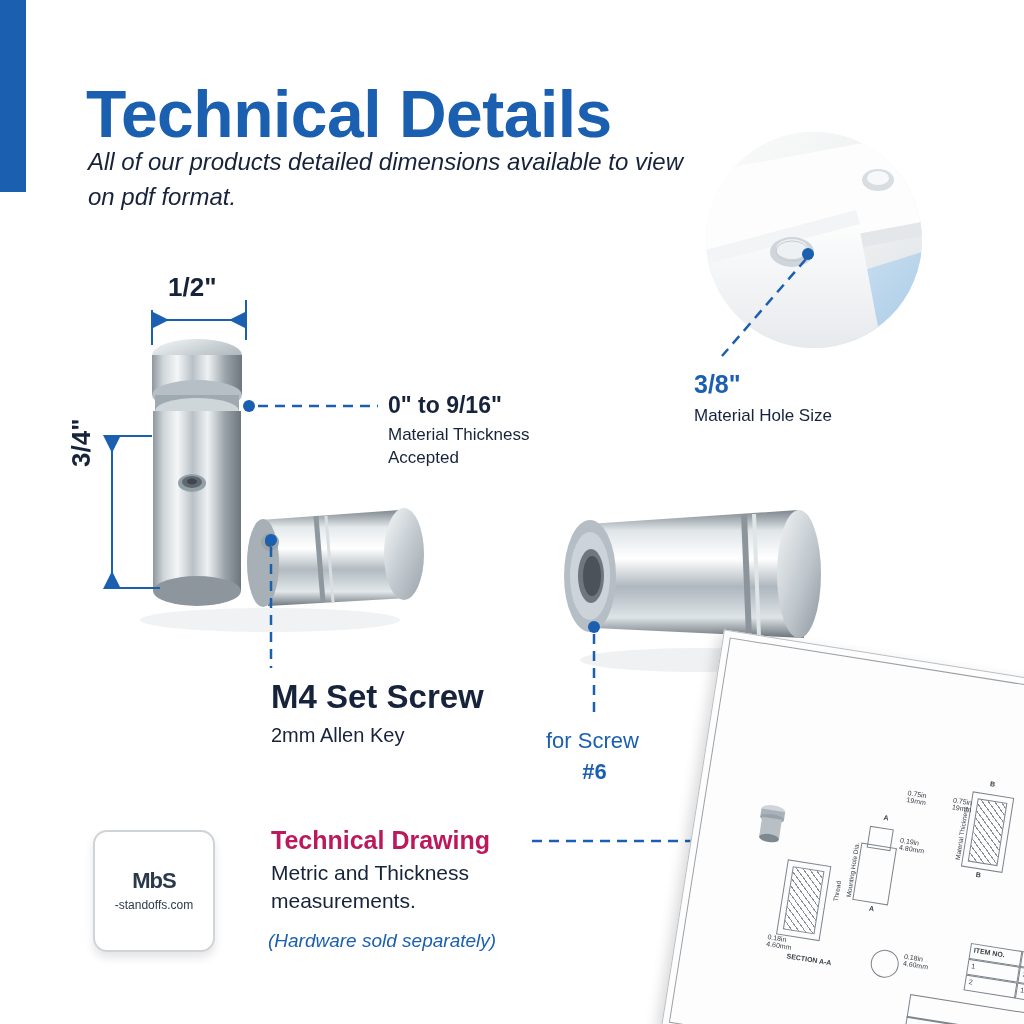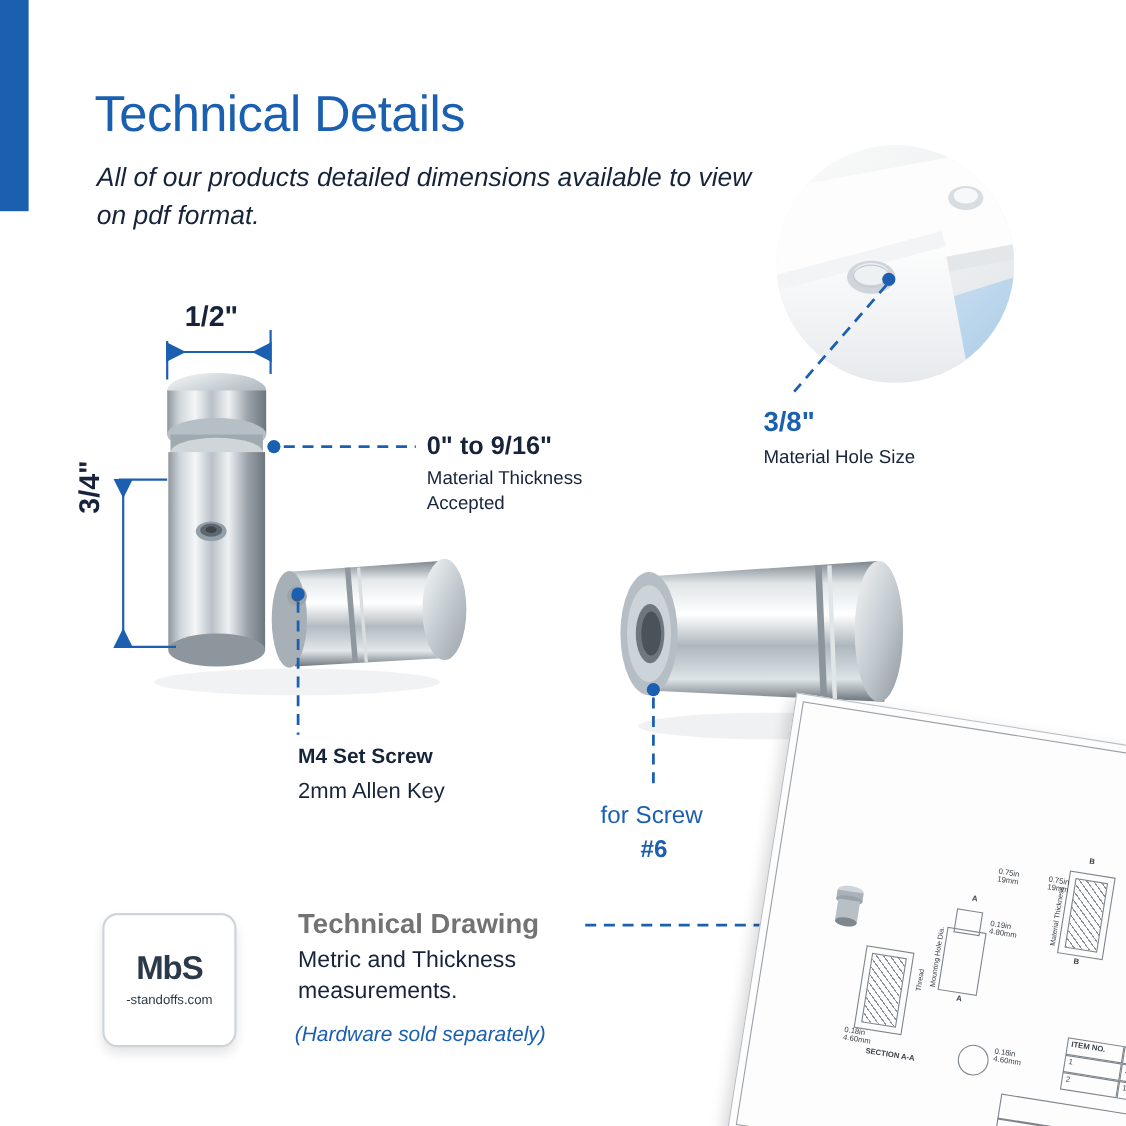--- a/index.html
+++ b/index.html
@@ -29,22 +29,22 @@
     width: 26px;
     height: 192px;
     background: #1b5fb0;
   }
 
   
   .title {
     position: absolute;
     left: 86px;
     top: 76px;
-    font-size: 46px;
-    font-weight: normal;
+    font-size: 66px;
+    font-weight: bold;
     color: #1b5fb0;
     letter-spacing: -0.5px;
     white-space: nowrap;
   }
   .subtitle {
     position: absolute;
     left: 88px;
     top: 145px;
     width: 600px;
     font-size: 24px;
@@ -84,21 +84,21 @@
   .cal-holesize .callout-head {
     font-size: 25px;
   }
   .cal-setscrew {
     position: absolute;
     left: 271px;
     top: 678px;
     width: 250px;
   }
   .cal-setscrew .callout-head {
-    font-size: 19px;
+    font-size: 33px;
     color: #16233a;
   }
   .cal-forscrew {
     position: absolute;
     left: 546px;
     top: 728px;
     width: 200px;
     text-align: left;
   }
   .cal-forscrew .callout-head {
@@ -116,21 +116,21 @@
     margin-top: 6px;
   }
   .cal-techdraw {
     position: absolute;
     left: 271px;
     top: 826px;
     width: 290px;
   }
   .cal-techdraw .callout-head {
     font-size: 25px;
-    color: #737373;
+    color: #be185d;
     font-weight: bold;
     margin-bottom: 4px;
   }
   .cal-techdraw .callout-sub {
     font-size: 21px;
     color: #16233a;
     line-height: 1.35;
   }
   .hardware-note {
     position: absolute;
@@ -200,21 +200,21 @@
     border: 2px solid #cfd4d9;
     border-radius: 14px;
     background: #ffffff;
     box-shadow: 0 6px 10px rgba(0,0,0,0.10);
     display: flex;
     flex-direction: column;
     align-items: center;
     justify-content: center;
   }
   .logo-mark {
-    font-size: 30px;
+    font-size: 22px;
     font-weight: bold;
     color: #2b3a4a;
     letter-spacing: -1px;
     line-height: 1;
   }
   .logo-sub {
     font-size: 12px;
     color: #2b3a4a;
     margin-top: 6px;
   }

